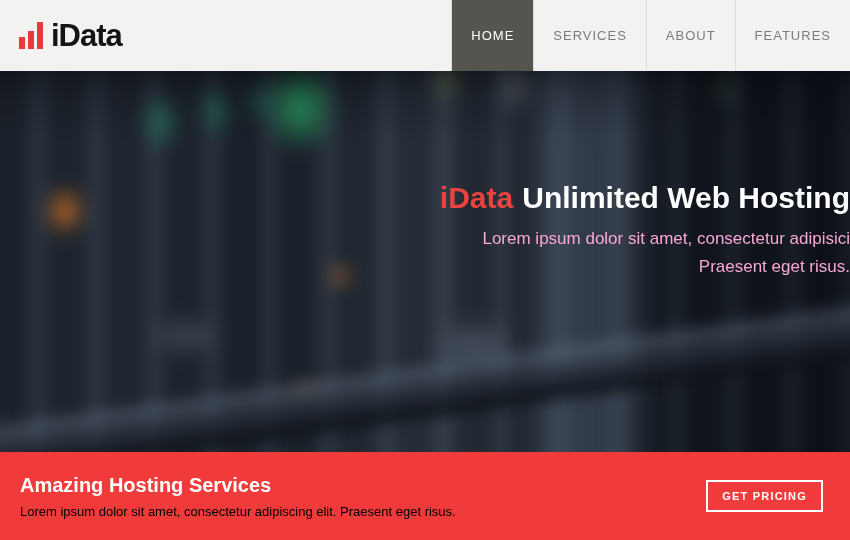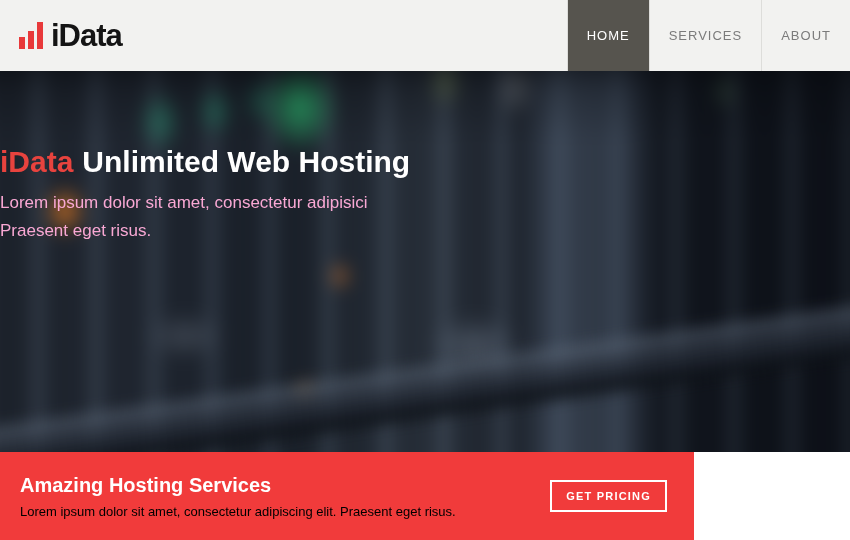--- a/index.html
+++ b/index.html
@@ -47,29 +47,29 @@
       radial-gradient(55px 35px at 210px 290px, rgba(140,152,168,0.30), rgba(0,0,0,0) 70%),
       linear-gradient(90deg, rgba(0,0,0,0) 545px, rgba(112,132,158,0.30) 575px, rgba(112,132,158,0.28) 650px, rgba(0,0,0,0) 685px),
       repeating-linear-gradient(90deg, rgba(92,108,128,0.28) 0px, rgba(92,108,128,0.28) 10px, rgba(14,18,26,0.45) 10px, rgba(14,18,26,0.45) 58px),
       linear-gradient(90deg, #262d37 0%, #2d3541 16%, #222a34 34%, #3a4450 50%, #2b333e 60%, #151a22 74%, #0d1118 88%, #0a0d13 100%);
   }
   .hero-rail {
     position:absolute; bottom:36px; left:-40px; width:960px; height:52px;
     background:linear-gradient(180deg, rgba(125,140,160,0.38), rgba(28,34,44,0.85) 65%, rgba(10,13,18,0.9));
     transform:rotate(-8deg); filter:blur(7px);
   }
-  .hero-content { position:relative; z-index:2; text-align:left; padding-top:74px; }
+  .hero-content { position:relative; z-index:2; text-align:right; padding-top:110px; }
   .hero-title { font-size:30px; font-weight:bold; color:#ffffff; letter-spacing:0; }
   .hero-title .highlight { color:#e8433e; }
   .hero-title .rest { margin-left:9px; }
   .hero-subtitle { margin-top:10px; font-size:17px; line-height:28px; color:#f9a8d4; font-weight:normal; }
 
   
   .cta-bar {
-    position:absolute; left:0; bottom:0; width:694px; height:88px;
+    position:absolute; left:0; bottom:0; width:850px; height:88px;
     background:#f13b3b; z-index:3;
     display:flex; align-items:center; justify-content:space-between;
     padding:0 27px 0 20px;
   }
   .cta-heading { font-size:20px; font-weight:bold; color:#ffffff; margin-bottom:7px; }
   .cta-subtext { font-size:13px; color:#000000; font-weight:normal; }
   .cta-button {
     background:transparent; border:2px solid #ffffff; color:#ffffff;
     font-family:"Liberation Sans", sans-serif;
     font-size:11px; font-weight:bold; letter-spacing:1.2px;
@@ -87,20 +87,21 @@
         <rect x="0" y="15" width="6" height="12" fill="#e8393a"></rect>
         <rect x="9" y="9" width="6" height="18" fill="#e8393a"></rect>
         <rect x="18" y="0" width="6" height="27" fill="#e8393a"></rect>
       </svg>
       <span class="logo-text">iData</span>
     </div>
     <nav class="main-nav">
       <div class="nav-item active">HOME</div>
       <div class="nav-item">SERVICES</div>
       <div class="nav-item">ABOUT</div>
+      <div class="nav-item">FEATURES</div>
     </nav>
   </header>
 
   <section class="hero">
     <div class="hero-bg"></div>
     <div class="hero-rail"></div>
     <div class="hero-content">
       <h1 class="hero-title"><span class="highlight">iData</span><span class="rest">Unlimited Web Hosting</span></h1>
       <p class="hero-subtitle">
         <span>Lorem ipsum dolor sit amet, consectetur adipisici</span><br>

